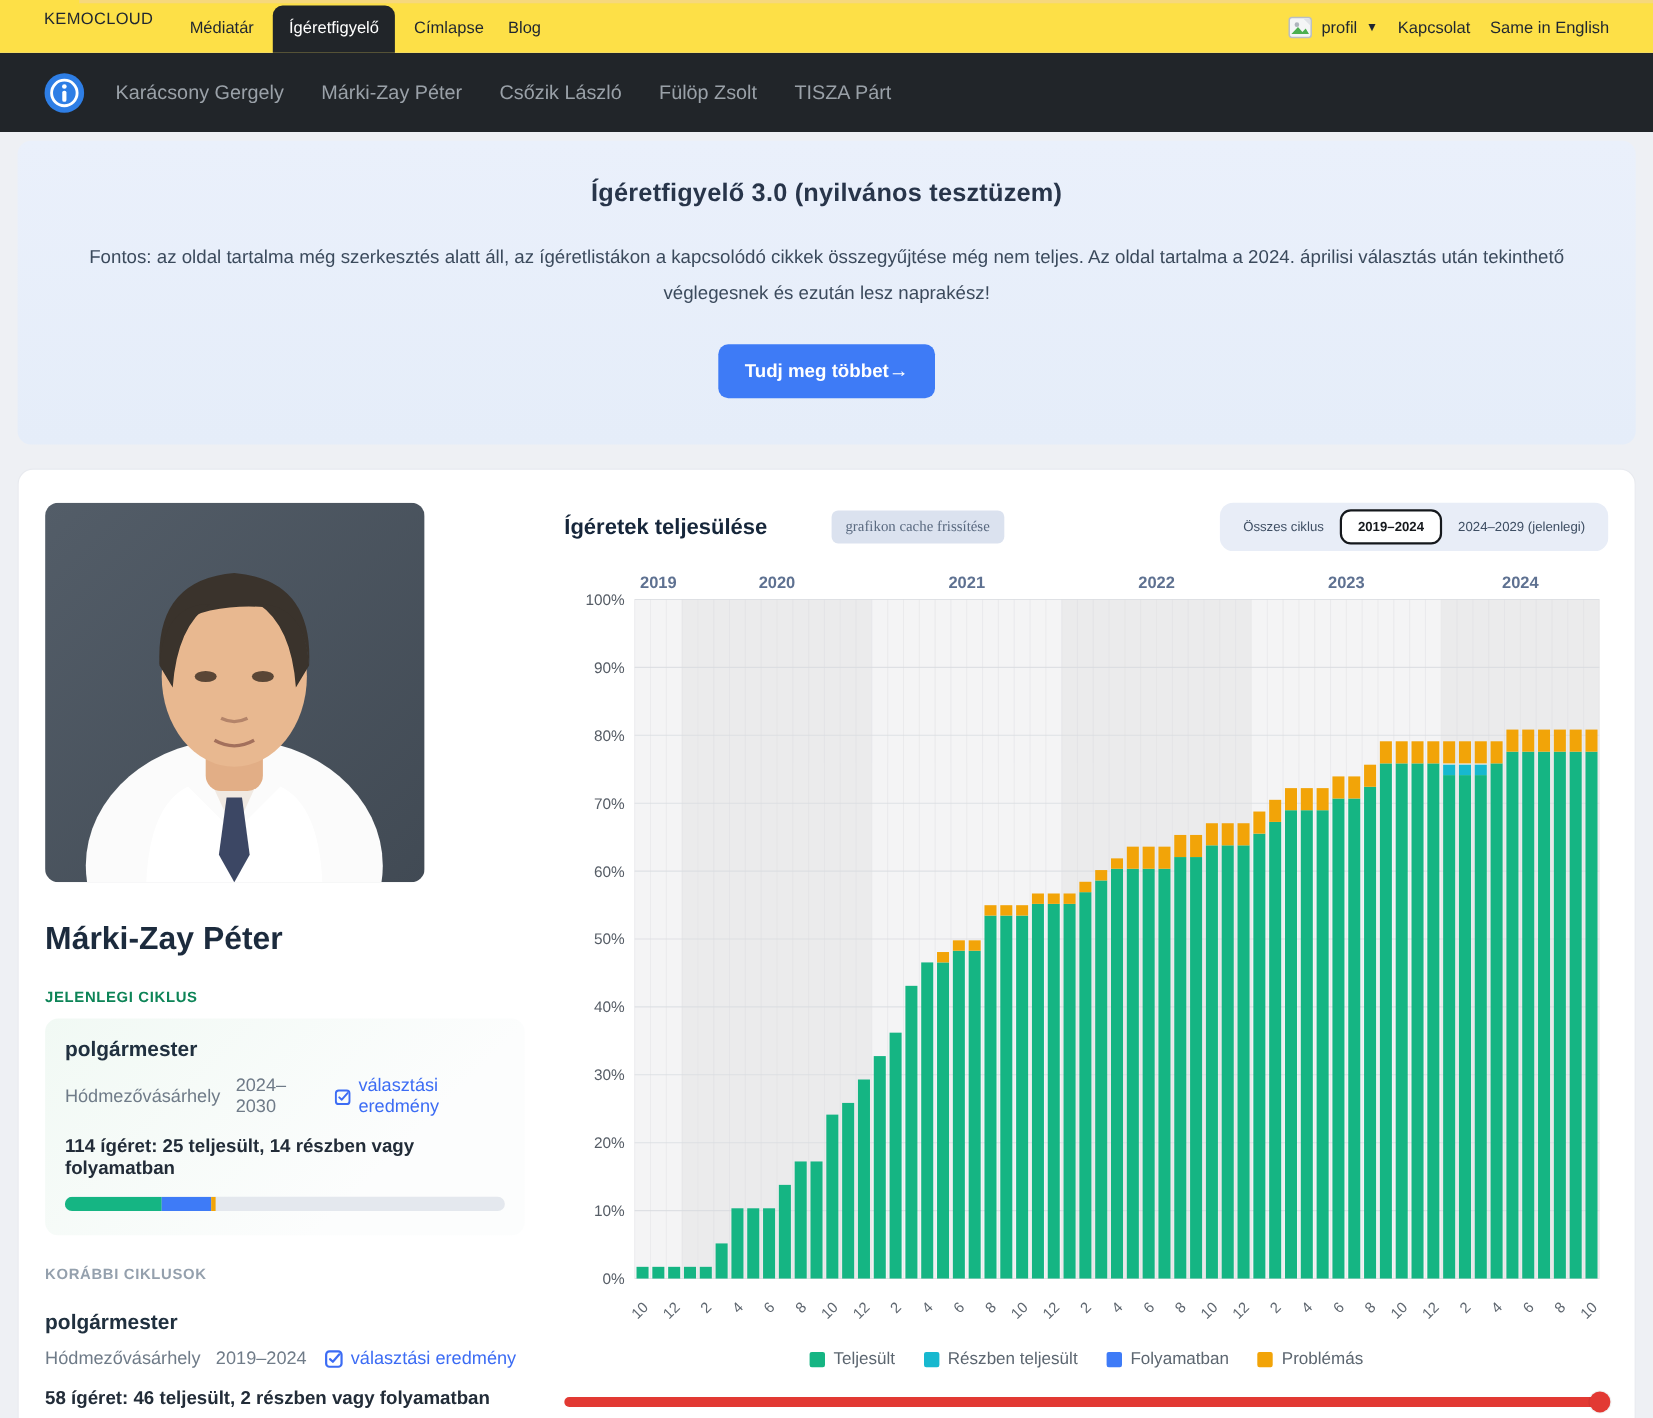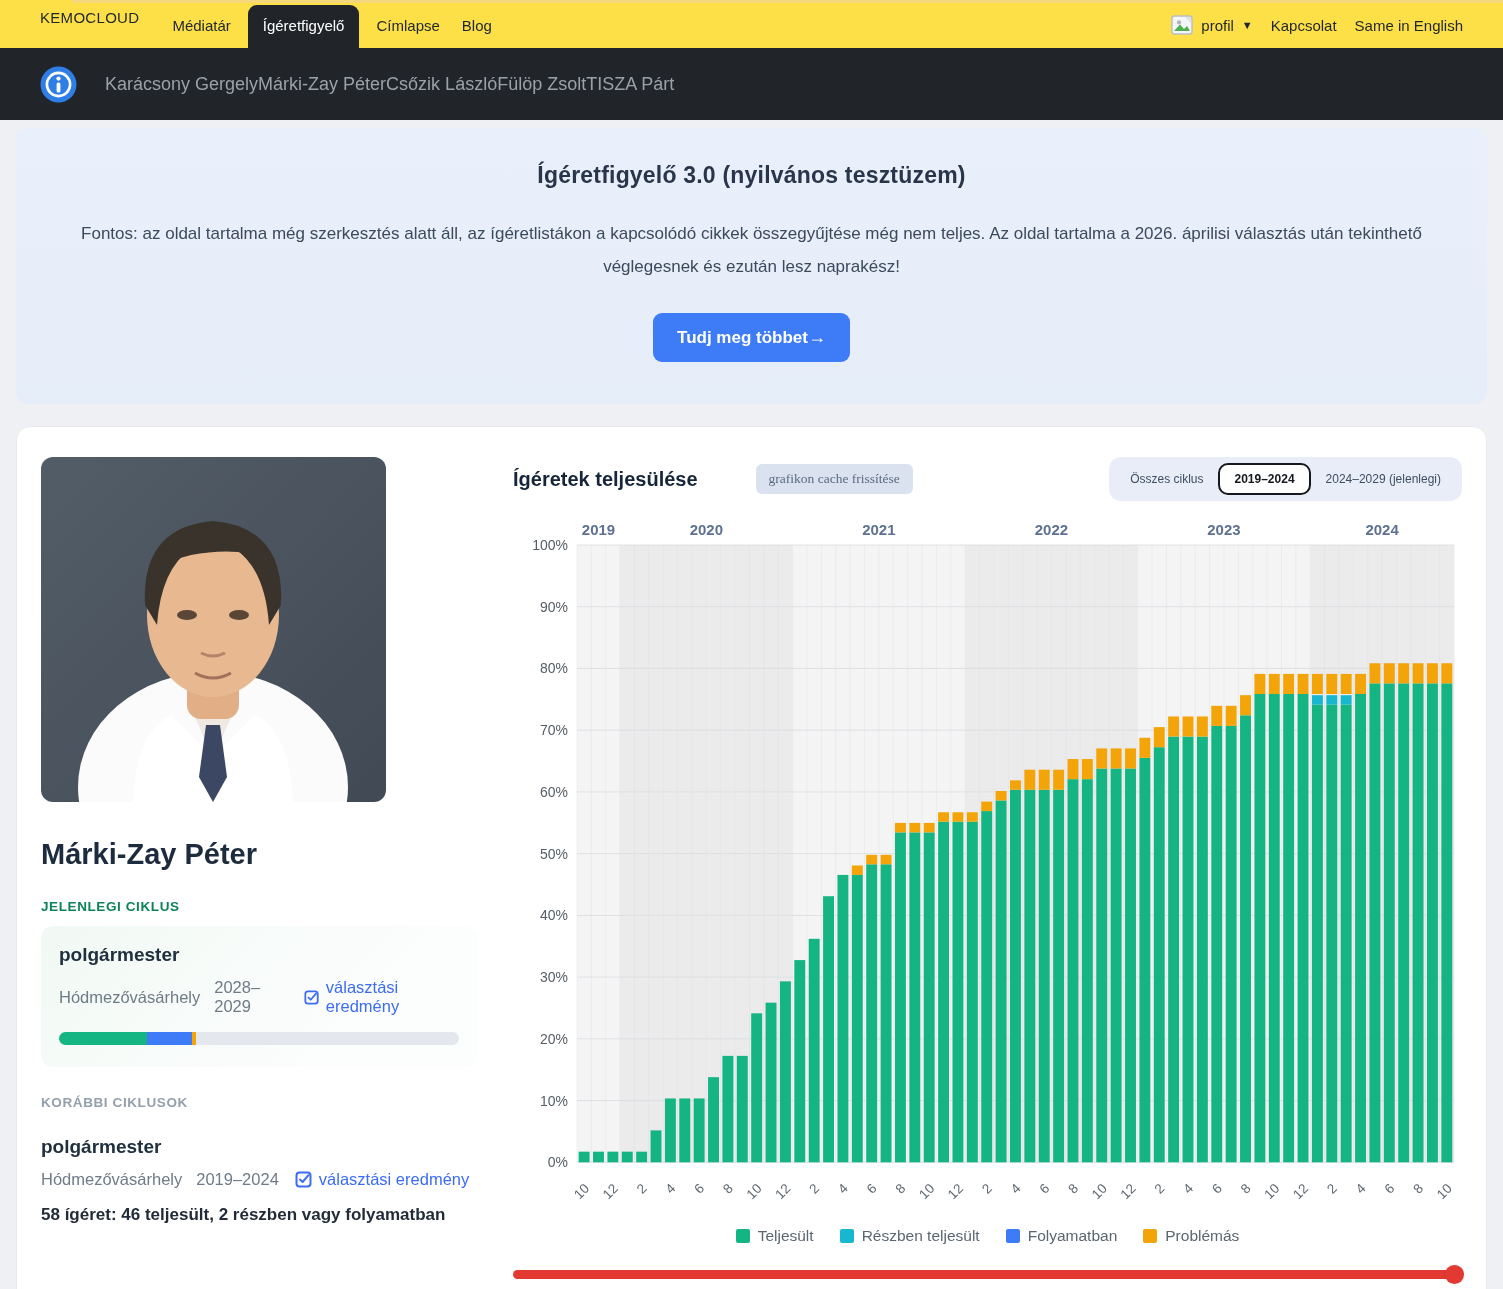--- a/index.html
+++ b/index.html
@@ -28,21 +28,21 @@
   .topnav-right { margin-left:auto; display:flex; align-items:center; gap:18px; padding-bottom:12px; }
   .profil-wrap { display:flex; align-items:center; gap:8px; font-size:15px; color:#1f2630; cursor:pointer; }
   .caret { font-size:11px; color:#1f2630; }
   .tn-link { font-size:15px; color:#1f2630; cursor:pointer; }
 
   
   .subnav {
     height:72px; background:#212529; display:flex; align-items:center; padding:0 40px; gap:14px;
   }
   .info-badge { width:37px; height:37px; flex:0 0 auto; margin-right:14px; }
-  .sn-items { display:flex; align-items:flex-start; }
+  .sn-items { display:flex; align-items:flex-start; gap:34px; }
   .sn-item { font-size:18px; color:#9aa1a8; cursor:pointer; }
 
   
   .hero {
     margin:8px 16px 0; background:linear-gradient(180deg,#eaf0fb 0%,#e5edf9 100%);
     border-radius:12px; padding:34px 46px 42px; text-align:center;
   }
   .hero h1 { font-size:23px; font-weight:700; color:#28354a; letter-spacing:.2px; }
   .hero p { margin-top:28px; font-size:17px; line-height:1.95; color:#3b4a5c; }
   .hero-btn {
@@ -152,21 +152,21 @@
       <span class="sn-item">Karácsony Gergely</span>
       <span class="sn-item">Márki-Zay Péter</span>
       <span class="sn-item">Csőzik László</span>
       <span class="sn-item">Fülöp Zsolt</span>
       <span class="sn-item">TISZA Párt</span>
     </div>
 </nav>
 
 <section class="hero">
   <h1>Ígéretfigyelő 3.0 (nyilvános tesztüzem)</h1>
-  <p>Fontos: az oldal tartalma még szerkesztés alatt áll, az ígéretlistákon a kapcsolódó cikkek összegyűjtése még nem teljes. Az oldal tartalma a 2026. áprilisi választás után tekinthető véglegesnek és ezután lesz naprakész!</p>
+  <p>Fontos: az oldal tartalma még szerkesztés alatt áll, az ígéretlistákon a kapcsolódó cikkek összegyűjtése még nem teljes. Az oldal tartalma a 2024. áprilisi választás után tekinthető véglegesnek és ezután lesz naprakész!</p>
   <button class="hero-btn">
     <span>Tudj meg többet</span>
     <span class="arr">→</span>
   </button>
 </section>
 
 <main class="main-card">
 
   <div class="left-col">
     <svg class="portrait" viewBox="0 0 345 345">
@@ -193,29 +193,30 @@
     </svg>
 
     <h2 class="person-name">Márki-Zay Péter</h2>
 
     <div class="sect-label green">JELENLEGI CIKLUS</div>
 
     <div class="term-card tinted">
       <div class="role">polgármester</div>
       <div class="term-line">
         <span>Hódmezővásárhely</span>
-        <span class="term-years">2028–2029</span>
+        <span class="term-years">2024–2030</span>
         <span class="vote-link">
           <svg width="17" height="17" viewBox="0 0 17 17">
             <rect x="1.5" y="1.5" width="14" height="14" rx="3" fill="none" stroke="#3c6cf4" stroke-width="2"></rect>
             <path d="M5 8.6 L7.6 11 L13.5 4.2" fill="none" stroke="#3c6cf4" stroke-width="2" stroke-linecap="round" stroke-linejoin="round"></path>
           </svg>
           <span>választási eredmény</span>
         </span>
       </div>
+      <div class="stats-line">114 ígéret: 25 teljesült, 14 részben vagy folyamatban</div>
       <div class="pbar" id="pbar-current">
           <div class="seg" style="width: 21.9%; background: rgb(21, 181, 131);"></div>
           <div class="seg" style="width: 11.4%; background: rgb(62, 123, 247);"></div>
           <div class="seg" style="width: 1%; background: rgb(242, 164, 8);"></div>
         </div>
     </div>
 
     <div class="sect-label gray">KORÁBBI CIKLUSOK</div>
 
     <div class="term-card plain">

